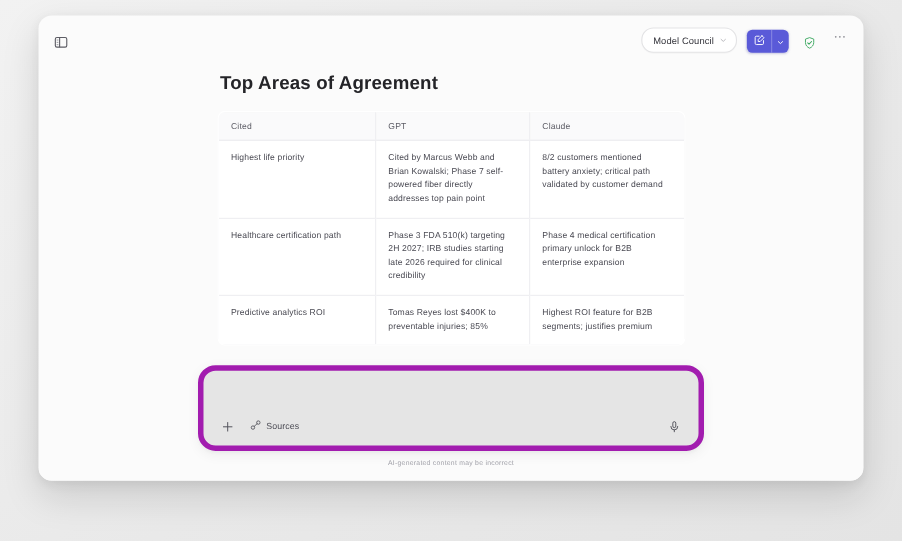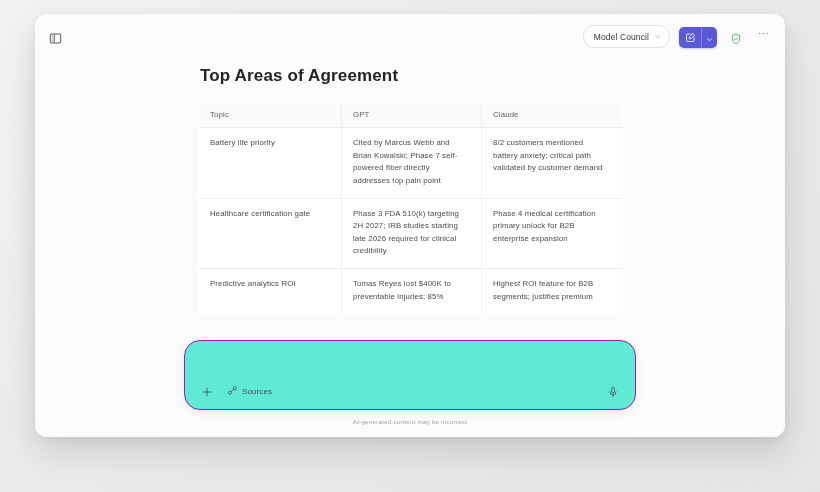--- a/index.html
+++ b/index.html
@@ -193,22 +193,22 @@
     position: absolute;
     left: 0; right: 0;
     bottom: 12px;
     display: flex;
     flex-direction: column;
     align-items: center;
   }
   #composer {
     width: 450px;
     height: 68px;
-    background: #5eead4;
-    border: 1px solid #a21caf;
+    background: #e5e5e5;
+    border: 5px solid #a21caf;
     border-radius: 16px;
     box-shadow: 0 3px 12px rgba(0,0,0,0.055), 0 1px 3px rgba(0,0,0,0.03);
     position: relative;
   }
   #composer-input {
     position: absolute;
     left: 16px; right: 46px; top: 10px;
     height: 24px;
     border: none;
     outline: none;
@@ -336,33 +336,33 @@
         <div id="page-title">Top Areas of Agreement</div>
 
         <table id="agreement-table">
           <colgroup>
             <col class="c-topic">
               <col class="c-gpt">
               <col class="c-claude">
           </colgroup>
           <thead>
             <tr>
-              <th>Topic</th>
+              <th>Cited</th>
               <th>GPT</th>
               <th>Claude</th>
             </tr>
           </thead>
           <tbody>
             <tr>
-              <td>Battery life priority</td>
+              <td>Highest life priority</td>
               <td>Cited by Marcus Webb and Brian Kowalski; Phase 7 self-powered fiber directly addresses top pain point</td>
               <td>8/2 customers mentioned battery anxiety; critical path validated by customer demand</td>
             </tr>
             <tr>
-              <td>Healthcare certification gate</td>
+              <td>Healthcare certification path</td>
               <td>Phase 3 FDA 510(k) targeting 2H 2027; IRB studies starting late 2026 required for clinical credibility</td>
               <td>Phase 4 medical certification primary unlock for B2B enterprise expansion</td>
             </tr>
             <tr>
               <td>Predictive analytics ROI</td>
               <td>Tomas Reyes lost $400K to preventable injuries; 85%</td>
               <td>Highest ROI feature for B2B segments; justifies premium</td>
             </tr>
           </tbody>
         </table>

